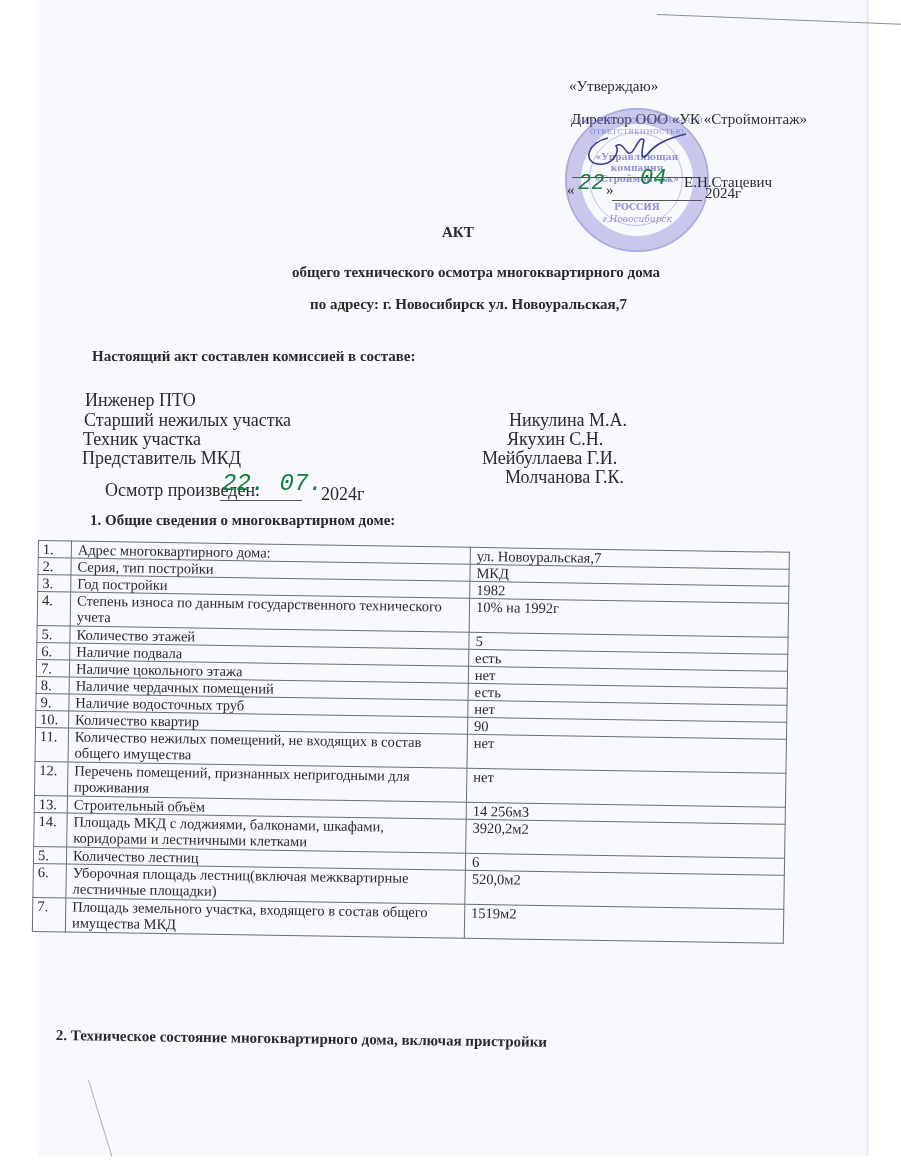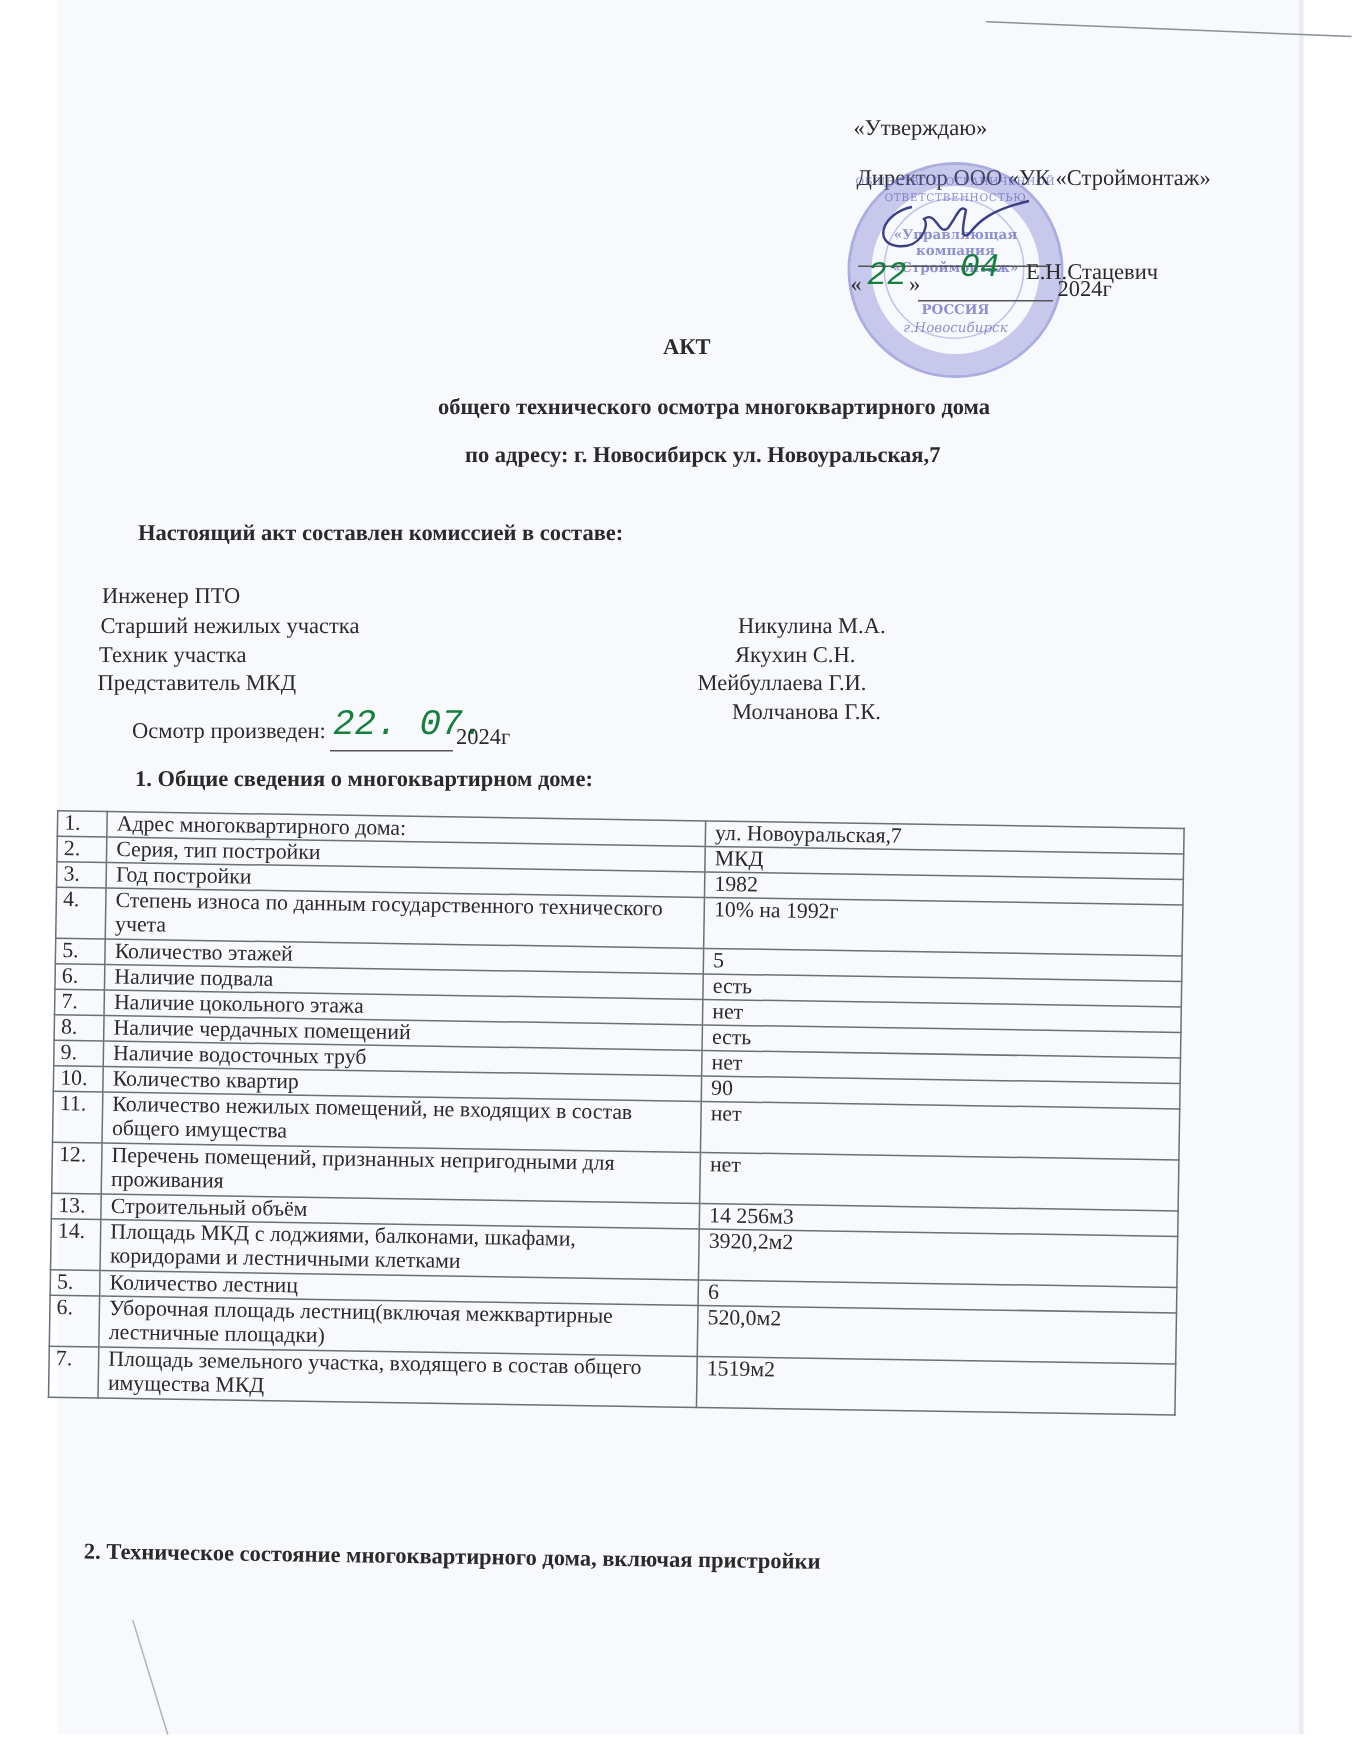--- a/index.html
+++ b/index.html
@@ -15,21 +15,21 @@
     position: absolute; left: 620px; top: 0; width: 246px; height: 14px;
     border-bottom: 1px solid #8a8f98; transform: rotate(2.3deg); transform-origin: left top;
   }
   .fold-mark {
     position: absolute; left: 50px; top: 1080px; width: 1px; height: 80px;
     background: #b0b4bc; transform: rotate(-17deg); transform-origin: top;
   }
   .abs { position: absolute; white-space: nowrap; }
   .approve { font-size: 15px; }
   .title-b { font-weight: bold; font-size: 15px; }
-  .body-t { font-size: 15px; }
+  .body-t { font-size: 18px; margin-left: 17px; }
   .hand { font-family: Liberation Mono, monospace; font-style: italic; color: #15803d; }
   .stamp {
     position: absolute; left: 565px; top: 108px; width: 140px; height: 140px;
     border-radius: 50%; border: 2px solid rgba(110,110,200,0.55);
     box-shadow: inset 0 0 0 12px rgba(255,255,255,0), inset 0 0 0 14px rgba(110,110,200,0.35);
   }
   .stamp-inner {
     position: absolute; left: 22px; top: 22px; width: 92px; height: 92px; border-radius: 50%;
     border: 1px solid rgba(110,110,200,0.4);
   }

